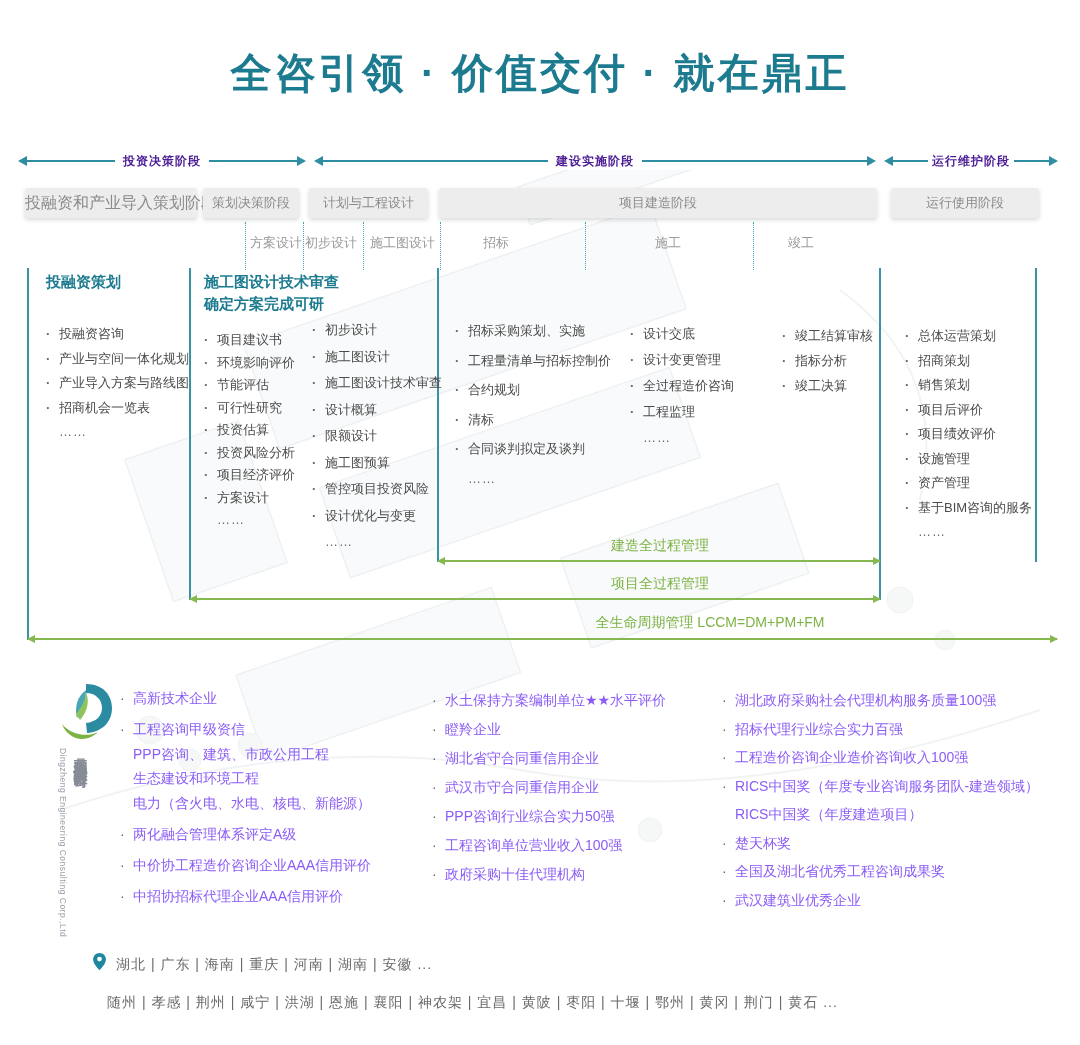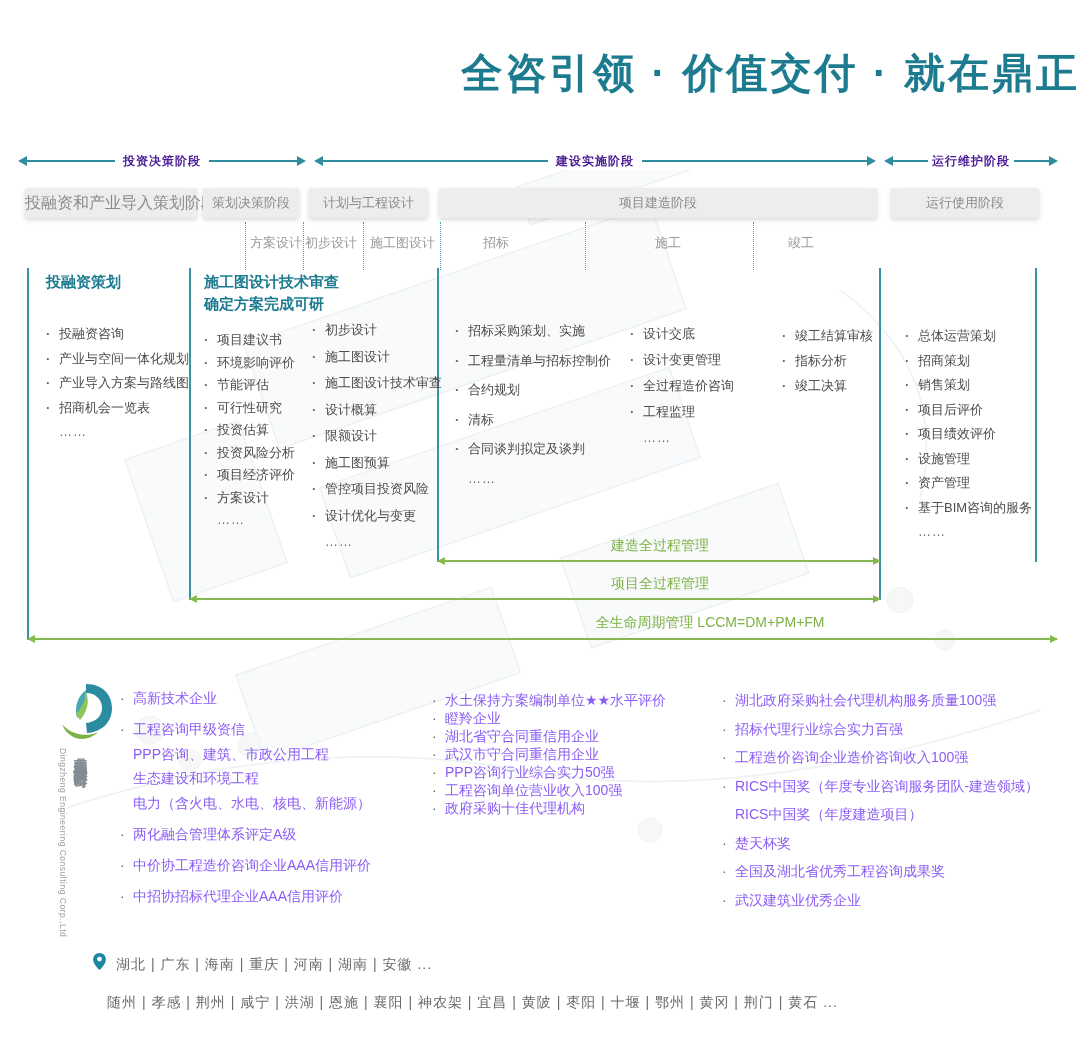--- a/index.html
+++ b/index.html
@@ -1,19 +1,19 @@
 <!DOCTYPE html>
 <html><head>
 <meta charset="utf-8">
 <style>
   html,body{margin:0;padding:0;background:#fff}
   .canvas{position:relative;width:1080px;height:1045px;background:#ffffff;overflow:hidden;
           font-family:"Liberation Sans","DejaVu Sans",sans-serif;}
   .wm{position:absolute;left:0;top:170px;pointer-events:none}
-  .title{position:absolute;top:46px;left:0;width:100%;margin:0;text-align:right;
+  .title{position:absolute;top:46px;left:0;width:100%;margin:0;text-align:center;
          font-size:41px;font-weight:800;color:#1d7b90;letter-spacing:3px;white-space:nowrap}
   
   .parrow{position:absolute;top:151px;display:flex;align-items:center;height:20px}
   .pline{flex:1;height:0;border-top:2px solid #2f8da1}
   .plabel{font-size:12px;font-weight:bold;color:#4c1d95;padding:0 8px;letter-spacing:1px;white-space:nowrap}
   .ah{width:0;height:0;border-top:5px solid transparent;border-bottom:5px solid transparent;flex:none}
   .ah.l{border-right:9px solid #2f8da1}
   .ah.r{border-left:9px solid #2f8da1}
   
   .sbox{position:absolute;top:188px;height:30px;line-height:30px;background:#ededed;color:#8b8b8b;
@@ -46,21 +46,21 @@
            transform:rotate(90deg);transform-origin:0 0;letter-spacing:.5px;white-space:nowrap}
   .vert-cn{position:absolute;left:72px;top:747px;height:190px;writing-mode:vertical-rl;
            font-size:14px;font-weight:600;color:#858c96;letter-spacing:1.5px}
   
   .qcol{position:absolute;font-size:14px;color:#8b5cf6;white-space:nowrap}
   .qrow{position:relative;padding-left:13px;line-height:16px;margin-top:15px}
   .qrow:first-child{margin-top:0}
   .qrow::before{content:"·";position:absolute;left:0;color:#666}
   .qrow.cont::before{content:""}
   .qrow.tight{margin-top:8.5px}
-  .qcol2 .qrow{margin-top:2px}.qcol2 .qrow:first-child{margin-top:0}
+  .qcol2 .qrow{margin-top:13px}.qcol2 .qrow:first-child{margin-top:0}
   .qcol3 .qrow{margin-top:12.5px}.qcol3 .qrow:first-child{margin-top:0}
   
   .loc{position:absolute;font-size:14px;color:#6a6a6a;letter-spacing:1px;white-space:nowrap}
   .pin{position:absolute;left:93px;top:953px}
 </style>
 </head>
 <body>
 
 <div class="canvas">
 

